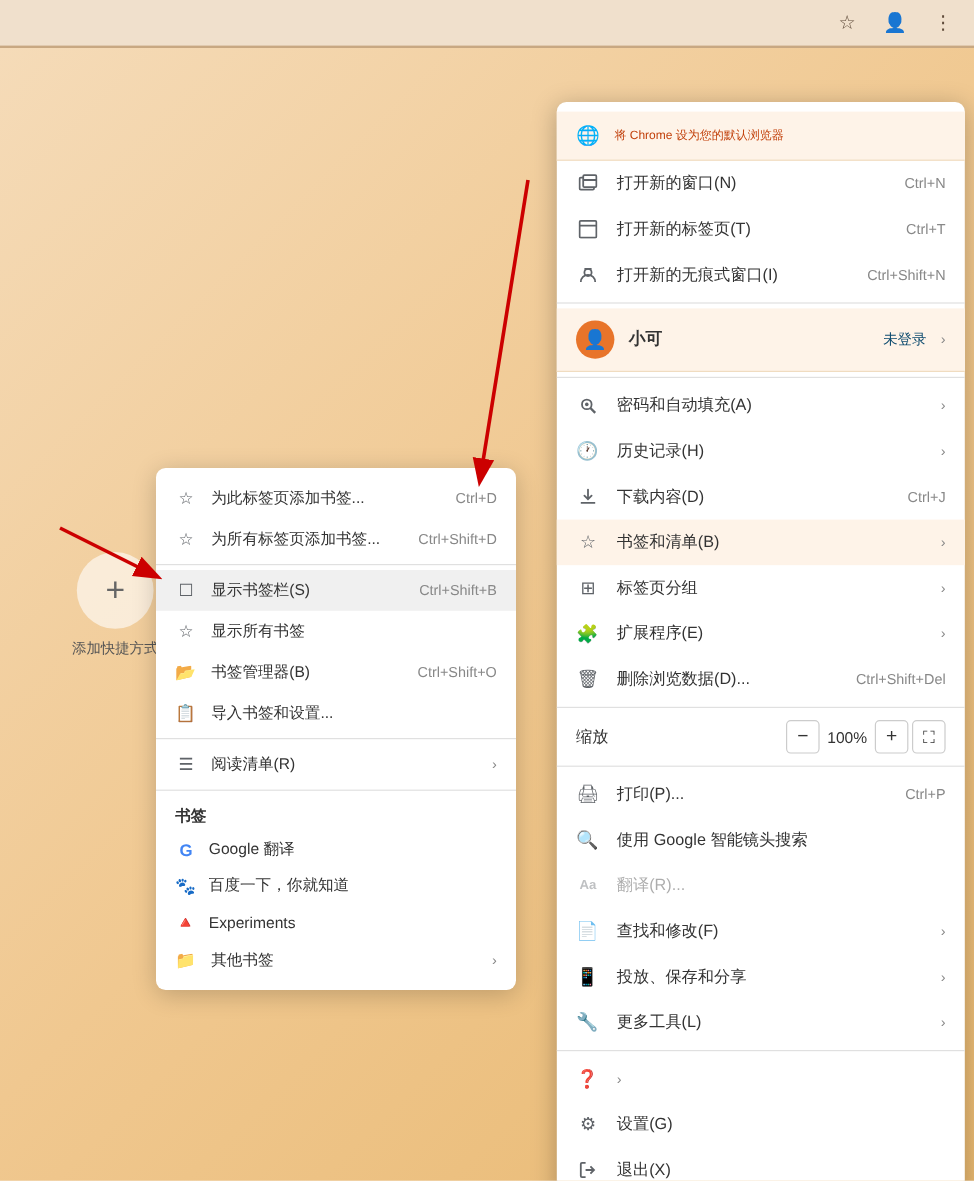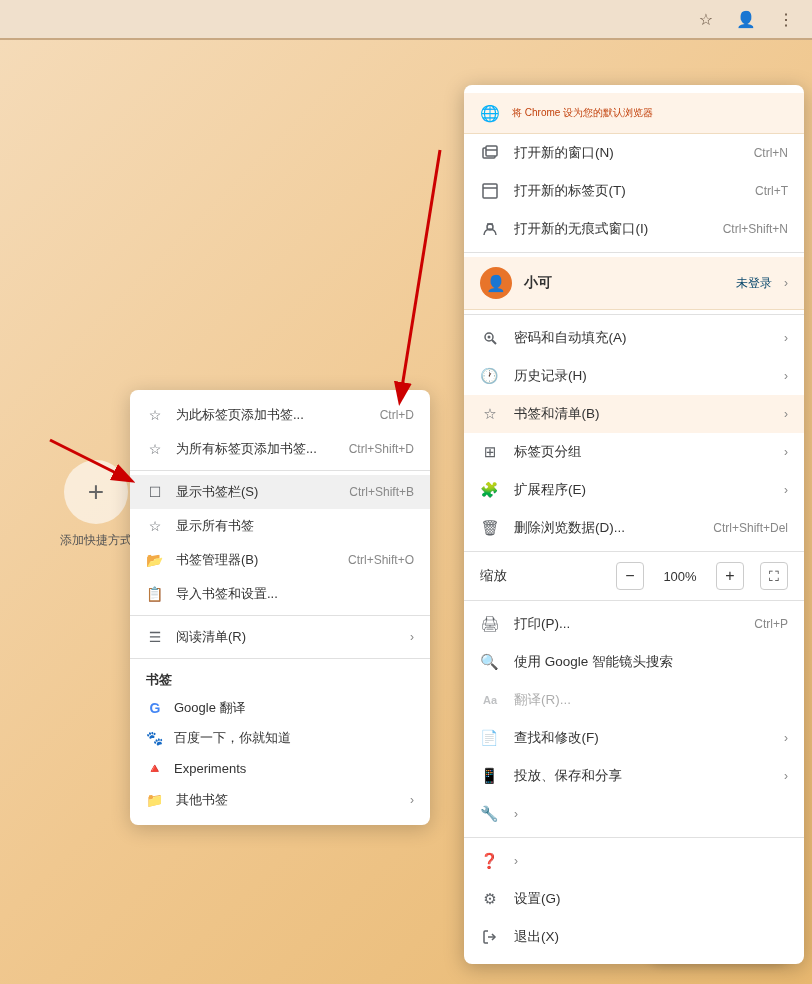--- a/index.html
+++ b/index.html
@@ -265,21 +265,21 @@
     .user-arrow {
       font-size: 12px;
       color: #888;
     }
 
     
     .zoom-control {
       display: flex;
       align-items: center;
       padding: 6px 16px;
-      gap: 16px;
+      gap: 3px;
     }
     .zoom-label {
       font-size: 13.5px;
       color: #333;
       flex: 1;
     }
     .zoom-btn {
       width: 28px;
       height: 28px;
       border: 1px solid #ccc;
@@ -518,20 +518,30 @@
       <span class="cm-label">密码和自动填充(A)</span>
       <span class="cm-arrow">›</span>
     </div>
 
     <div class="chrome-menu-item">
       <div class="cm-icon">🕐</div>
       <span class="cm-label">历史记录(H)</span>
       <span class="cm-arrow">›</span>
     </div>
 
+    <div class="chrome-menu-item">
+      <div class="cm-icon">
+        <svg width="16" height="16" viewBox="0 0 16 16">
+            <path d="M8 2 L8 10 M5 7 L8 10 L11 7" fill="none" stroke="#5f6368" stroke-width="1.5" stroke-linecap="round"></path>
+            <line x1="2" y1="13" x2="14" y2="13" stroke="#5f6368" stroke-width="1.5"></line>
+          </svg>
+      </div>
+      <span class="cm-label">下载内容(D)</span>
+      <span class="cm-shortcut">Ctrl+J</span>
+    </div>
 
     <div class="chrome-menu-item active">
       <div class="cm-icon">☆</div>
       <span class="cm-label">书签和清单(B)</span>
       <span class="cm-arrow">›</span>
     </div>
 
     <div class="chrome-menu-item">
       <div class="cm-icon">⊞</div>
       <span class="cm-label">标签页分组</span>
@@ -585,20 +595,21 @@
     </div>
 
     <div class="chrome-menu-item">
       <div class="cm-icon">📱</div>
       <span class="cm-label">投放、保存和分享</span>
       <span class="cm-arrow">›</span>
     </div>
 
     <div class="chrome-menu-item">
       <div class="cm-icon">🔧</div>
+      <span class="cm-label">更多工具(L)</span>
       <span class="cm-arrow">›</span>
     </div>
 
     <div class="chrome-menu-divider"></div>
 
     <div class="chrome-menu-item">
       <div class="cm-icon">❓</div>
       <span class="cm-arrow">›</span>
     </div>
 

